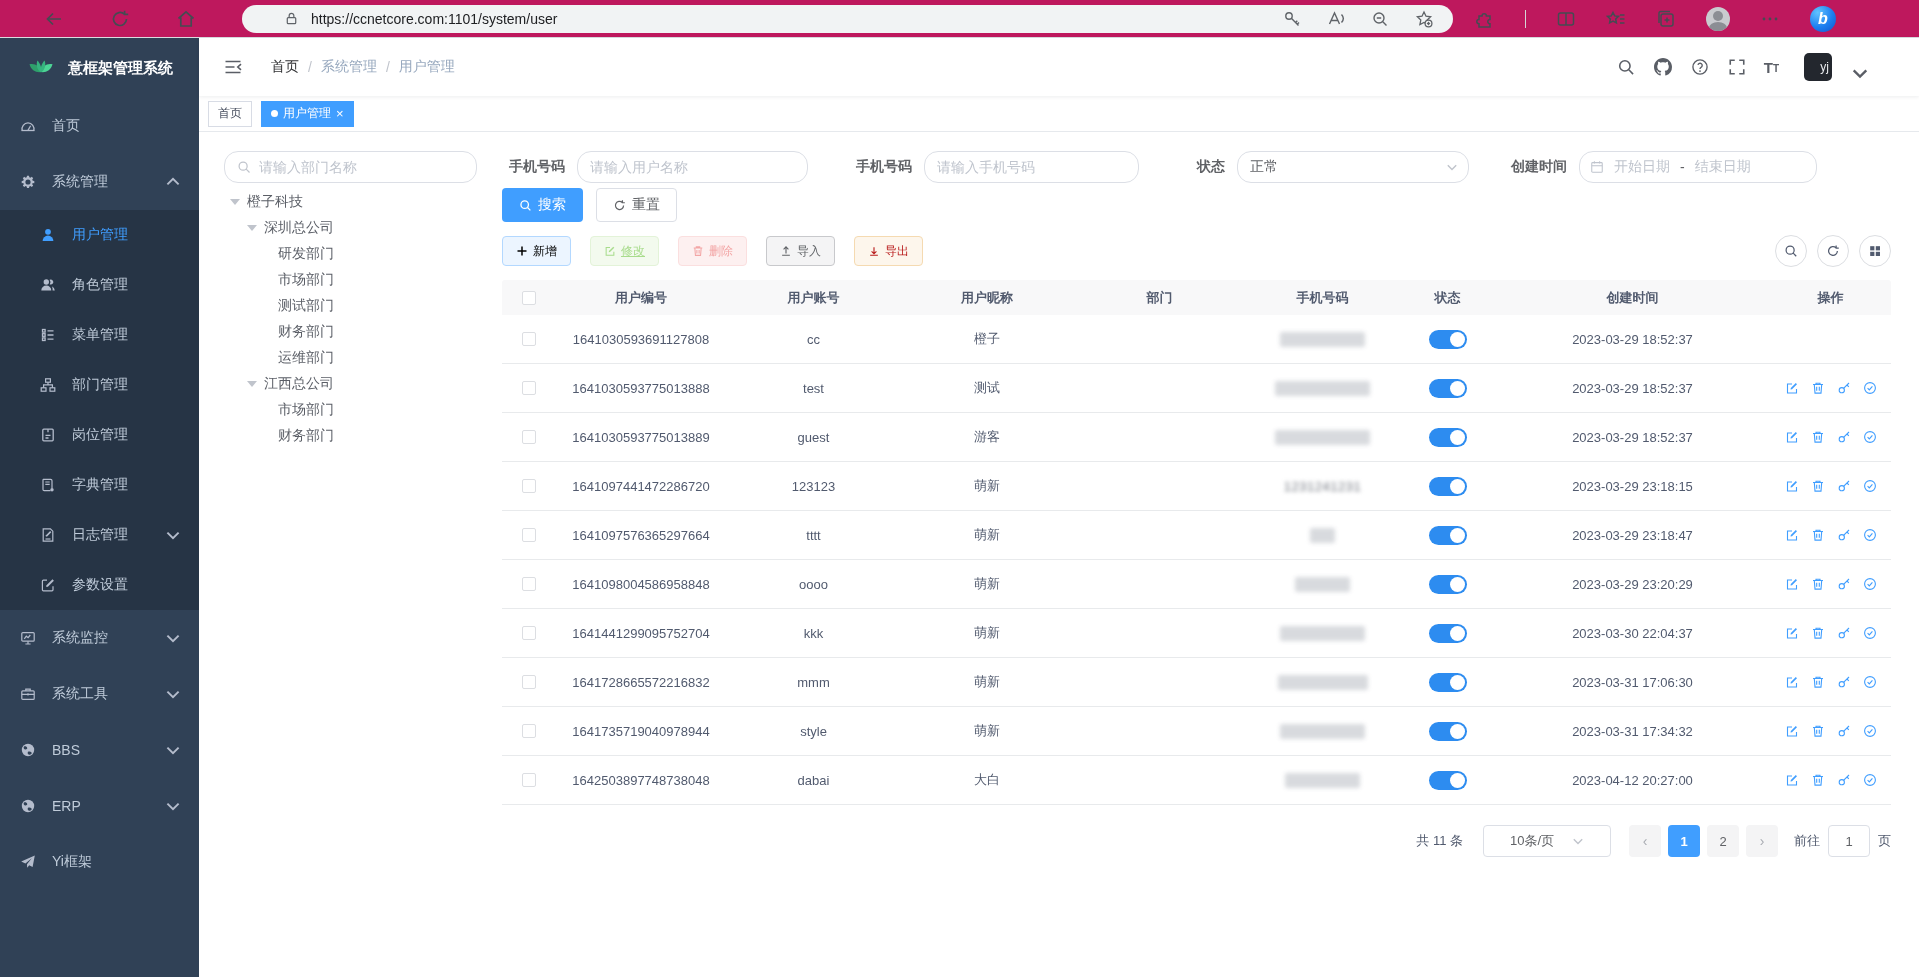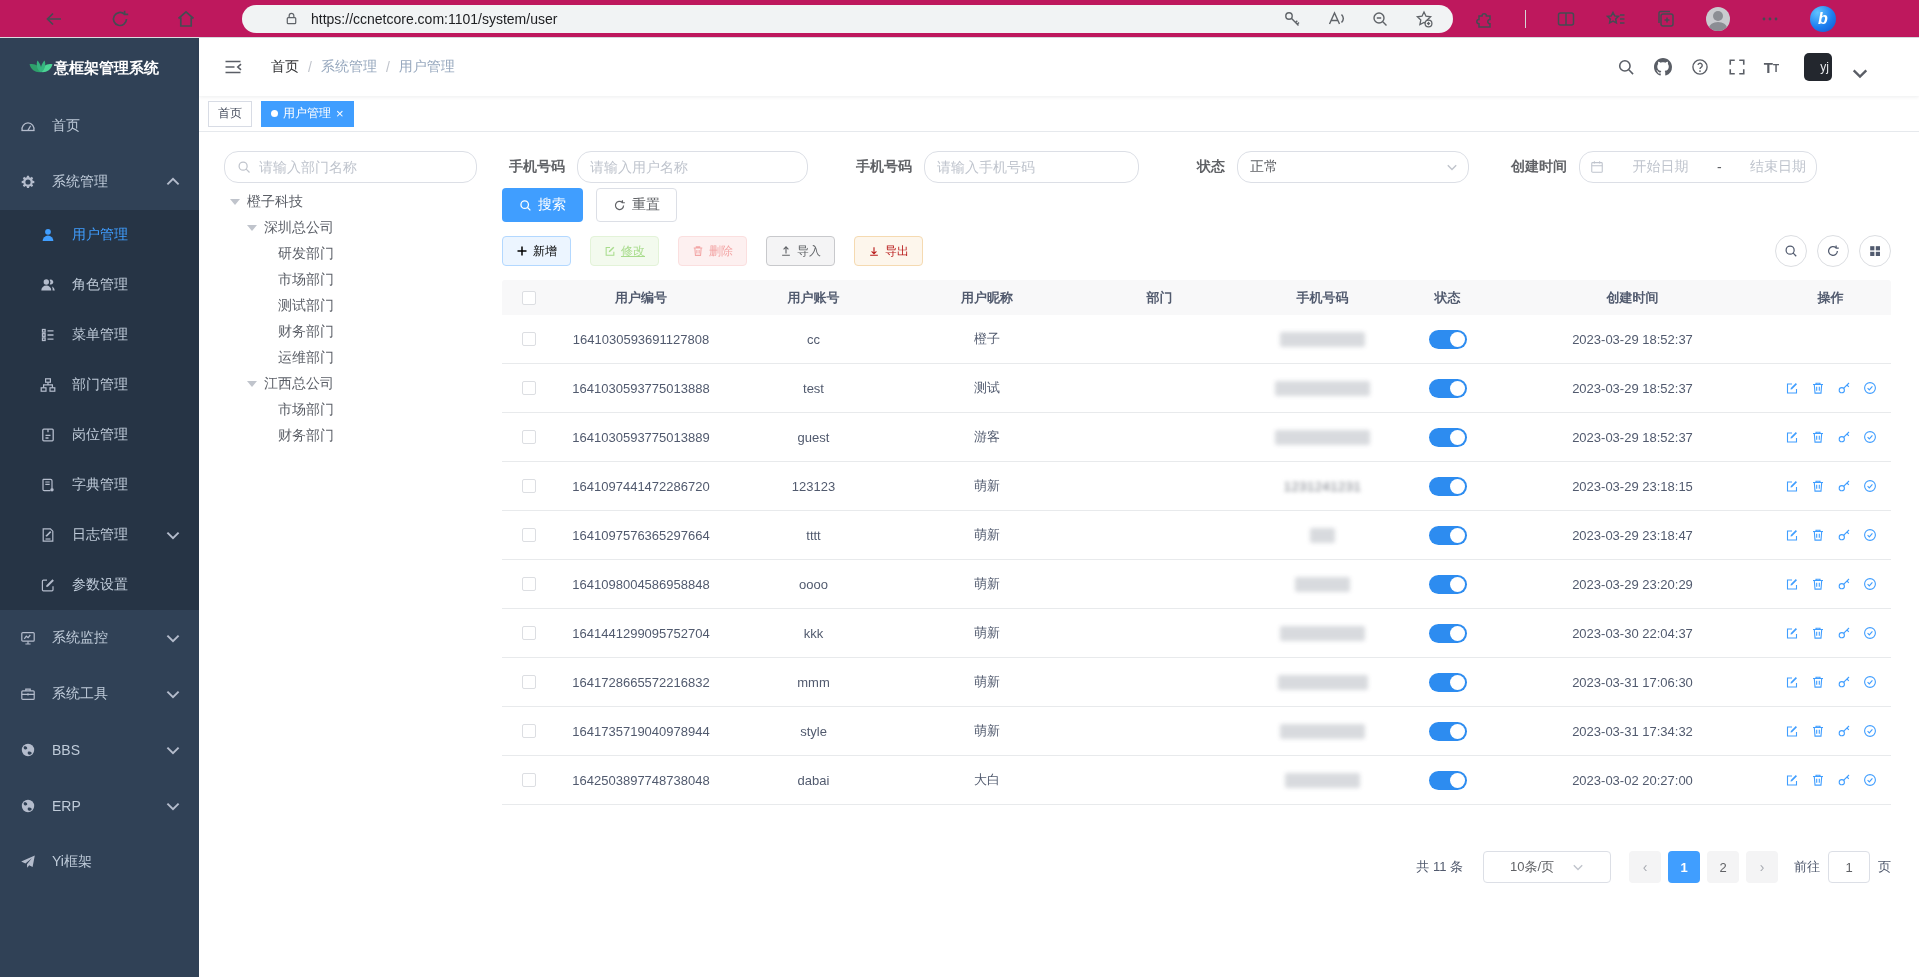--- a/index.html
+++ b/index.html
@@ -24,21 +24,21 @@
   .b-avatar::before { content:''; position:absolute; left:7px; top:4px; width:10px; height:10px; border-radius:50%; background:#8b8e94; }
   .b-avatar::after { content:''; position:absolute; left:3px; top:15px; width:18px; height:12px; border-radius:50%; background:#8b8e94; }
   .copilot { width:26px; height:26px; border-radius:50%;
     background:radial-gradient(circle at 30% 25%, #62c4ff, #1d7ff0 55%, #0f52cc);
     color:#fff; font-size:16px; font-style:italic; font-weight:bold;
     display:flex; align-items:center; justify-content:center; margin-right:6px; }
 
   
   .app { display:flex; height:939px; }
   .sidebar { width:199px; background:#304156; flex:none; display:flex; flex-direction:column; }
-  .logo { height:60px; display:flex; align-items:center; padding-left:28px; }
+  .logo { height:60px; display:flex; align-items:center; padding-left:28px; gap:14px; }
   .logo-title { color:#fff; font-size:15px; font-weight:bold; white-space:nowrap; }
   .mitem { height:56px; display:flex; align-items:center; padding:0 18px 0 20px;
     color:#bfcbd9; font-size:14px; gap:16px; cursor:pointer; position:relative; }
   .mitem svg { width:16px; height:16px; flex:none; color:#b4bccc; }
   .chev { margin-left:auto; width:10px; height:10px; color:#bfcbd9; }
   .submenu { background:#263445; }
   .smitem { height:50px; display:flex; align-items:center; padding:0 18px 0 40px;
     color:#bfcbd9; font-size:14px; gap:16px; cursor:pointer; }
   .smitem svg { width:16px; height:16px; color:#b4bccc; }
   .smitem.active { color:#409eff; }
@@ -77,21 +77,21 @@
   .fbar { display:flex; align-items:center; height:34px; }
   .fi { height:32px; border:1px solid #dcdfe6; border-radius:14px; background:#fff;
     display:flex; align-items:center; font-size:14px; color:#606266; }
   .fi input { border:none; outline:none; background:transparent; font-size:14px;
     color:#606266; width:100%; font-family:inherit; }
   .fi input::placeholder { color:#bfc4cd; }
   .fi .pre-ic { color:#c0c4cc; margin:0 8px 0 12px; width:14px; height:14px; flex:none; }
   .flabel { font-size:14px; font-weight:600; color:#606266; margin-right:12px; white-space:nowrap; }
   .w-dept { width:253px; } .w-user { width:231px; padding-left:12px; }
   .w-phone { width:215px; padding-left:12px; } .w-status { width:232px; padding:0 10px 0 12px; }
-  .w-date { width:238px; padding:9px 10px; color:#bfc4cd; gap:10px;justify-content:space-between; }
+  .w-date { width:238px; padding:9px 10px; color:#bfc4cd; gap:10px; }
   .sel-caret { margin-left:auto; width:12px; height:12px; color:#c0c4cc; flex:none; }
   .ml32{margin-left:32px}.ml48{margin-left:48px}.ml58{margin-left:58px}.ml42{margin-left:42px}
 
   .body-row { display:flex; padding-top:4px; }
   .tree-col { width:278px; flex:none; padding-top:1px; }
   .tnode { height:26px; display:flex; align-items:center; font-size:14px; color:#5a5e66; cursor:pointer; }
   .tcaret { width:0; height:0; border-left:5px solid transparent; border-right:5px solid transparent;
     border-top:6px solid #c0c4cc; margin-right:7px; flex:none; }
   .ind0{padding-left:6px} .ind1{padding-left:23px} .ind2{padding-left:54px}
 
@@ -133,21 +133,21 @@
     border-radius:50%; background:#fff; }
   .ph { height:15px; border-radius:2px; background:#b9bdc4; opacity:.55; filter:blur(2px); }
   .ph-num { filter:blur(2px); color:#70757e; letter-spacing:.5px; }
   .w85{width:85px}.w95{width:95px}.w25{width:25px}.w55{width:55px}.w90{width:90px}.w75{width:75px}
   .ops { display:flex; gap:12px; color:#409eff; }
   .ops span { cursor:pointer; display:flex; }
   .ops svg { width:14px; height:14px; }
 
   
   .pager { width:1389px; display:flex; align-items:center; justify-content:flex-end;
-    margin-top:46px; font-size:13px; color:#515a6e; }
+    margin-top:20px; font-size:13px; color:#515a6e; }
   .psel { width:128px; height:32px; border:1px solid #dcdfe6; border-radius:4px;
     display:flex; align-items:center; justify-content:center; gap:18px; margin-left:20px;
     color:#606266; cursor:pointer; }
   .psel svg { width:12px; height:12px; color:#c0c4cc; }
   .pbtn { width:32px; height:32px; border-radius:4px; background:#f4f4f5; color:#606266;
     display:flex; align-items:center; justify-content:center; cursor:pointer; }
   .pbtn.arrow { color:#a8abb2; font-size:14px; }
   .pbtn.active { background:#409eff; color:#fff; font-weight:bold; }
   .pbtn + .pbtn { margin-left:7px; }
   .pfirst { margin-left:18px; }
@@ -1000,21 +1000,21 @@
               <div class="td c1">1642503897748738048</div>
               <div class="td c2">dabai</div>
               <div class="td c3">大白</div>
               <div class="td c4"></div>
               <div class="td c5">
                   <span class="ph w75"></span>
                 </div>
               <div class="td c6">
                   <span class="sw"></span>
                 </div>
-              <div class="td c7">2023-03-02 20:27:00</div>
+              <div class="td c7">2023-04-12 20:27:00</div>
               <div class="td c8">
                   <div class="ops">
                 <span>
                       <svg viewBox="0 0 14 14" fill="none" stroke="currentColor" stroke-width="1.1">
                         <path d="M11.5 8v4h-9v-9H7"></path>
                         <path d="M5.5 8.6l1.5-.3 5-5-1.2-1.2-5 5z" fill="currentColor" stroke="none"></path>
                       </svg>
                     </span>
                 <span>
                       <svg viewBox="0 0 14 14" fill="none" stroke="currentColor" stroke-width="1.1">

